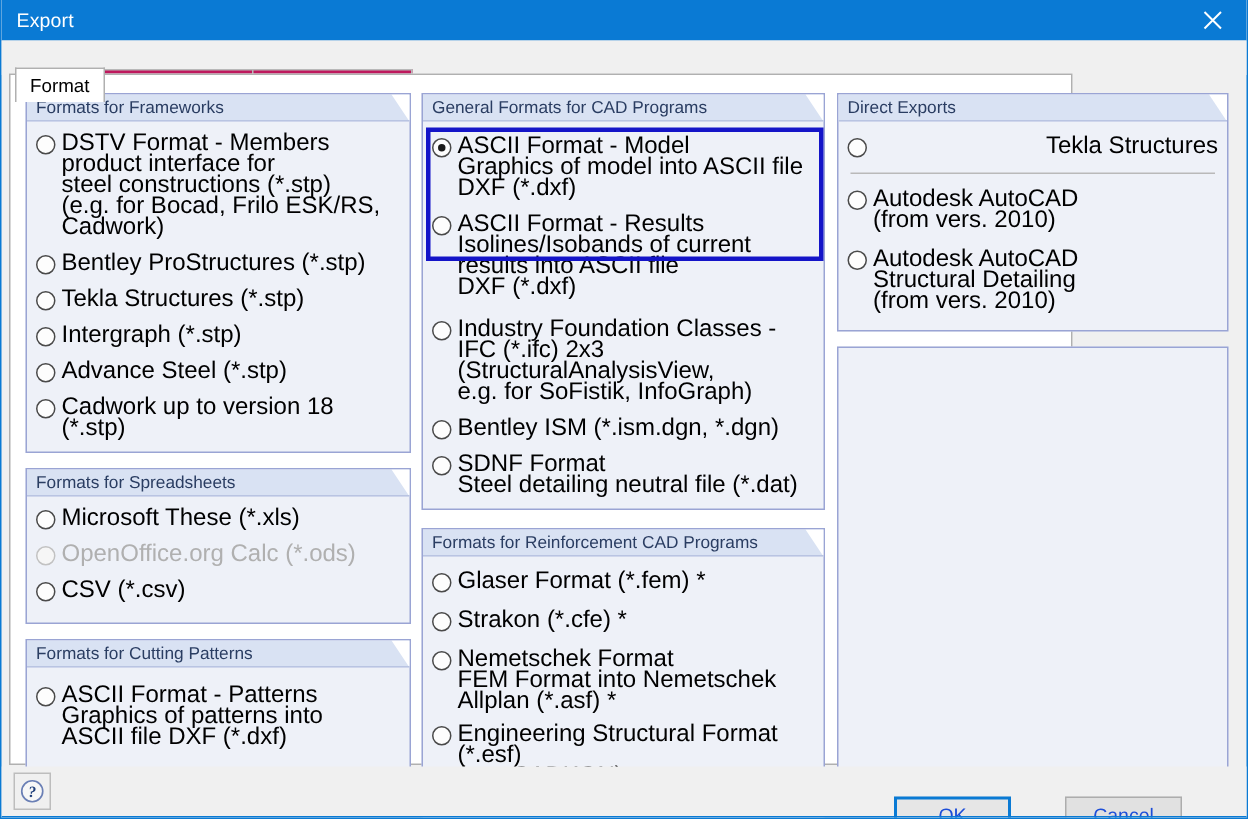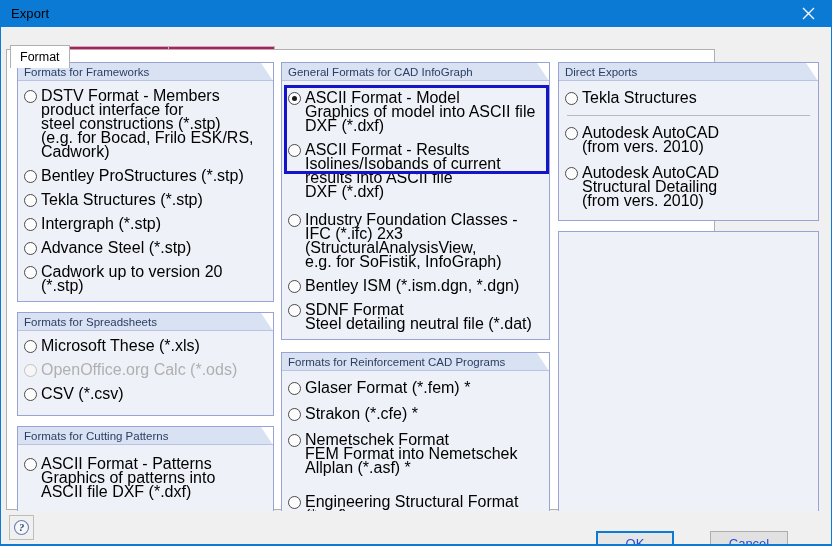--- a/index.html
+++ b/index.html
@@ -21,21 +21,21 @@
     overflow: hidden;
   }
   
   #titlebar {
     height: 27px;
     background: #0a7ad4;
     display: flex; align-items: center;
     position: relative;
   }
   #title-text {
-    color: #000000;
+    color: #ffffff;
     font-size: 13px;
     padding-left: 10px;
     letter-spacing: .1px;
   }
   #close-btn {
     position: absolute; right: 0; top: 0;
     width: 45px; height: 27px;
     display: flex; align-items: center; justify-content: center;
     cursor: default;
   }
@@ -263,21 +263,21 @@
           <div class="radio-row">
             <span class="radio"></span>
             <span class="radio-label">Intergraph (*.stp)</span>
           </div>
           <div class="radio-row">
             <span class="radio"></span>
             <span class="radio-label">Advance Steel (*.stp)</span>
           </div>
           <div class="radio-row">
             <span class="radio"></span>
-            <span class="radio-label">Cadwork up to version 20 (*.stp)</span>
+            <span class="radio-label">Cadwork up to version 18 (*.stp)</span>
           </div>
         </div>
       </div>
 
       <div class="group">
         <div class="group-header">Formats for Spreadsheets</div>
         <div class="group-body" style="padding-bottom:14px;">
           <div class="radio-row">
             <span class="radio"></span>
             <span class="radio-label">Microsoft These (*.xls)</span>
@@ -302,21 +302,21 @@
 Graphics of patterns into
 ASCII file DXF (*.dxf)</span>
           </div>
         </div>
       </div>
     </div>
 
     <div class="col" id="col-mid">
 
       <div class="group">
-        <div class="group-header">General Formats for CAD InfoGraph</div>
+        <div class="group-header">General Formats for CAD Programs</div>
         <div class="group-body" style="padding-top:10px;">
           <div id="highlight"></div>
           <div class="radio-row">
             <span class="radio checked"></span>
             <span class="radio-label">ASCII Format - Model
 Graphics of model into ASCII file DXF (*.dxf)</span>
           </div>
           <div class="radio-row" style="margin-bottom:14px;">
             <span class="radio"></span>
             <span class="radio-label">ASCII Format - Results
@@ -345,21 +345,21 @@
         <div class="group-header">Formats for Reinforcement CAD Programs</div>
         <div class="group-body" style="padding-top:10px;">
           <div class="radio-row" style="margin-bottom:12px;">
             <span class="radio"></span>
             <span class="radio-label">Glaser Format  (*.fem)  *</span>
           </div>
           <div class="radio-row" style="margin-bottom:12px;">
             <span class="radio"></span>
             <span class="radio-label">Strakon (*.cfe)  *</span>
           </div>
-          <div class="radio-row" style="margin-bottom:20px;">
+          <div class="radio-row" style="margin-bottom:8px;">
             <span class="radio"></span>
             <span class="radio-label">Nemetschek Format
 FEM Format into Nemetschek Allplan (*.asf)  *</span>
           </div>
           <div class="radio-row">
             <span class="radio"></span>
             <span class="radio-label">Engineering Structural Format (*.esf)
 (e.g. CADKON)</span>
           </div>
           <div class="divider tight"></div>
@@ -370,21 +370,21 @@
           </div>
         </div>
       </div>
     </div>
 
     <div class="col" id="col-right">
 
       <div class="group">
         <div class="group-header">Direct Exports</div>
         <div class="group-body" style="padding-top:10px;padding-bottom:12px;">
-          <div class="radio-row" style="margin-bottom:0;">
+          <div class="radio-row" style="margin-bottom:0;justify-content:space-between;">
             <span class="radio"></span>
             <span class="radio-label">Tekla Structures</span>
           </div>
           <div class="divider" style="margin-top:10px;"></div>
           <div class="radio-row" style="margin-bottom:12px;">
             <span class="radio"></span>
             <span class="radio-label">Autodesk AutoCAD
 (from vers. 2010)</span>
           </div>
           <div class="radio-row">

